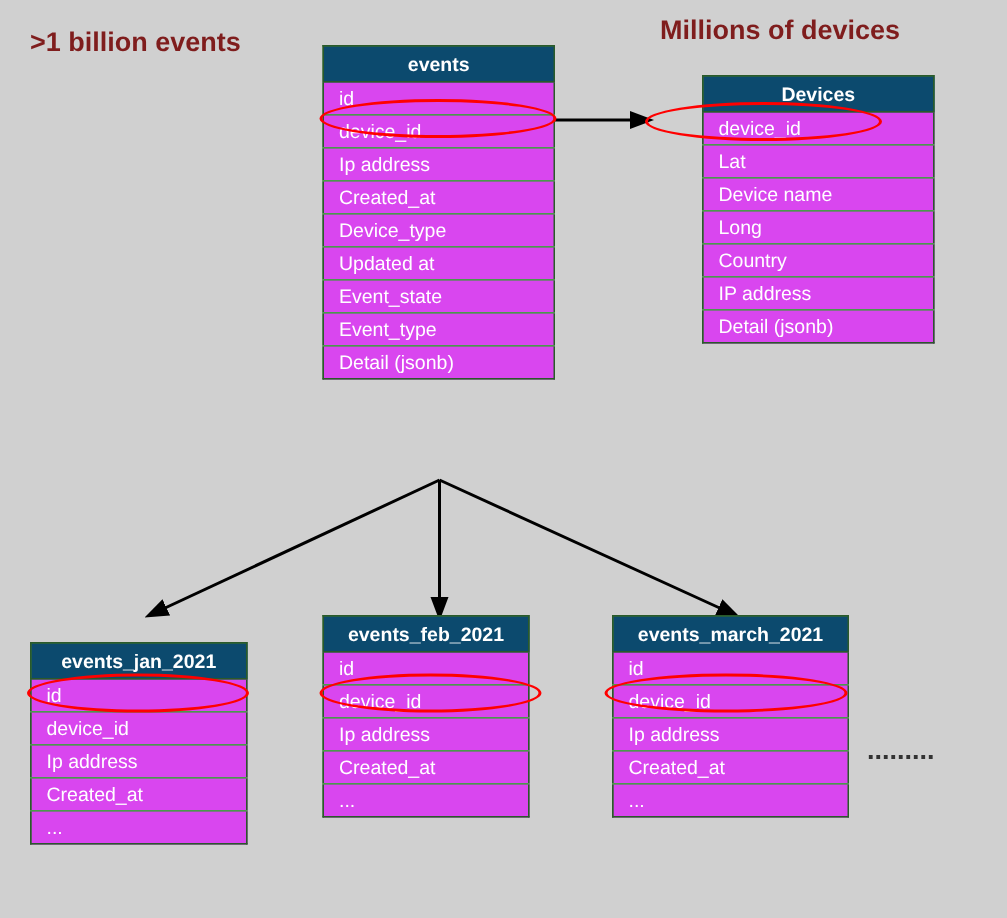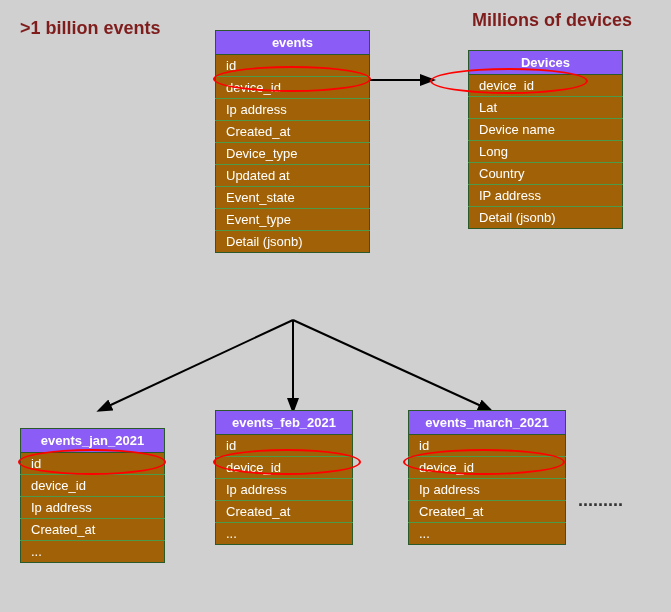--- a/index.html
+++ b/index.html
@@ -22,33 +22,33 @@
 
     
     .db-table {
       position: absolute;
       border-collapse: collapse;
       background: #3a7a3a;
       border: 1px solid #2a5a2a;
     }
 
     .db-table th {
-      background: #8b5cf6;
+      background: #0c4a6e;
       color: white;
       font-weight: bold;
       text-align: center;
       padding: 4px 8px;
       border-bottom: 1px solid #2a5a2a;
     }
 
     .db-table td {
       color: white;
       padding: 3px 10px;
       border-bottom: 1px solid #4a9a4a;
-      background: #a16207;
+      background: #d946ef;
     }
 
     .db-table tr:last-child td {
       border-bottom: none;
     }
 
     .circle-overlay {
       position: absolute;
       border: 2.5px solid red;
       border-radius: 50%;
@@ -98,21 +98,21 @@
 
     <defs>
       <marker id="arrow" markerWidth="8" markerHeight="8" refX="6" refY="3" orient="auto">
         <path d="M0,0 L0,6 L8,3 z" fill="black"></path>
       </marker>
     </defs>
   </svg>
 
   <div class="label" style="left: 20px; top: 18px;">&gt;1 billion events</div>
 
-  <div class="label" style="left: 440px; top: 10px; margin-left: 32px;">Millions of devices</div>
+  <div class="label" style="left: 440px; top: 10px;">Millions of devices</div>
 
   <table class="db-table" style="left: 215px; top: 30px; width: 155px;">
     <thead>
       <tr>
           <th>events</th>
         </tr>
     </thead>
     <tbody id="events-tbody">
         <tr>
           <td>id</td>

